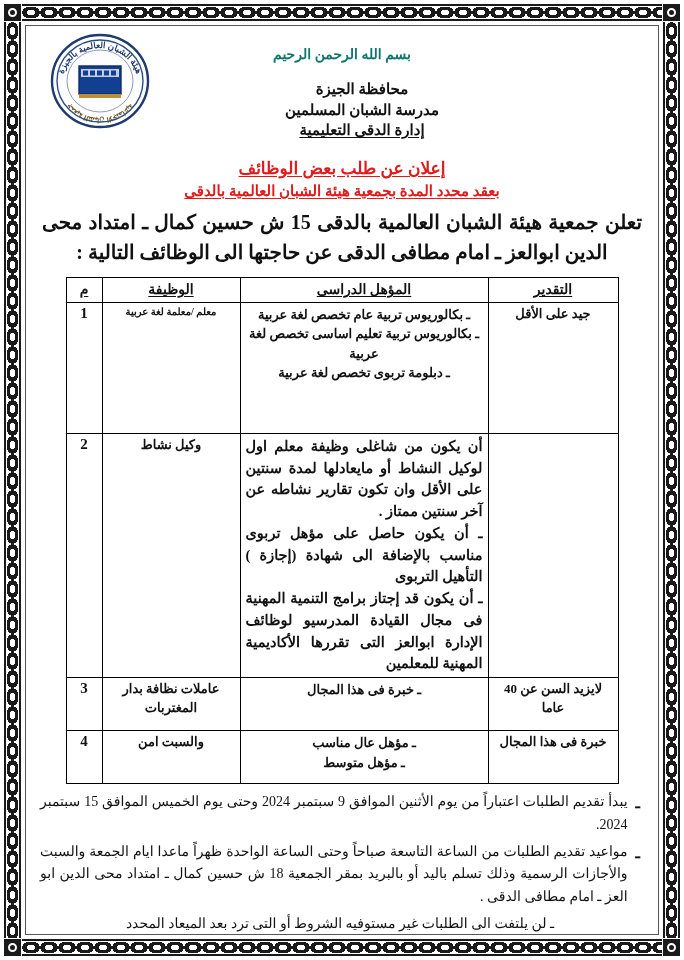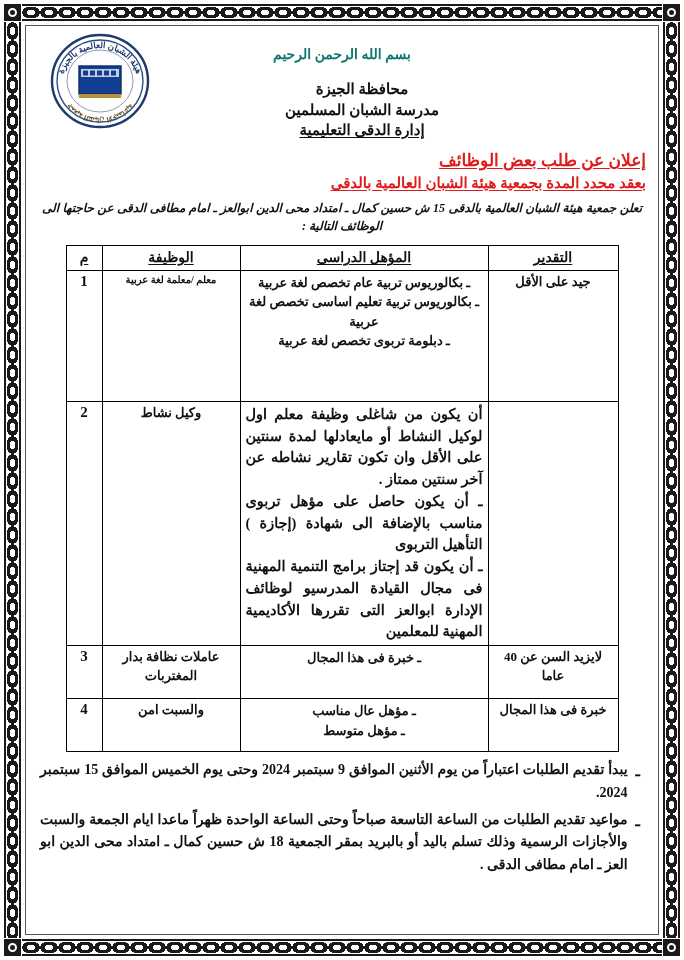--- a/index.html
+++ b/index.html
@@ -133,47 +133,46 @@
     color: #111;
     line-height: 1.38;
   }
   .org-line.underlined {
     text-decoration: underline;
     text-underline-offset: 2px;
   }
 
   
   .headline-wrap {
-    text-align: right;
-    margin-top: 9px;
+    text-align: center;
+    margin-top: 17px;
   }
   .headline {
     display: block;
     font-size: 17px;
     font-weight: bold;
     color: #e01b1b;
     text-decoration: underline;
     text-underline-offset: 2px;
     line-height: 1.34;
   }
   .headline.sub {
     font-size: 15px;
   }
 
   
   .intro {
     margin-top: 6px;
-    font-size: 12px;
+    font-size: 20px;
     font-weight: bold;
     color: #111;
     line-height: 1.5;
     text-align: justify;
     text-align-last: center;
     padding: 0 4px;
-    font-style: italic;
   }
 
   
   table.jobs {
     margin: 10px auto 0 auto;
     width: 552px;
     border-collapse: collapse;
     table-layout: fixed;
     direction: rtl;
   }
@@ -251,21 +250,21 @@
     flex: 0 0 auto;
     font-size: 15px;
     font-weight: bold;
     color: #111;
     line-height: 1.62;
     padding-left: 8px;
   }
   .note-text {
     flex: 1 1 auto;
     font-size: 14px;
-    font-weight: bold;
+    font-weight: normal;
     color: #111;
     line-height: 1.62;
     text-align: justify;
     text-align-last: right;
   }
   .note.indent .note-text { text-align-last: right; }
 </style>
 </head>
 <body>
 
@@ -388,16 +387,19 @@
 
     <div class="notes">
       <div class="note">
         <span class="note-dash">ـ</span>
         <span class="note-text">يبدأ تقديم الطلبات اعتباراً من يوم الأثنين الموافق 9 سبتمبر 2024 وحتى يوم الخميس الموافق 15 سبتمبر 2024.</span>
       </div>
       <div class="note">
         <span class="note-dash">ـ</span>
         <span class="note-text">مواعيد تقديم الطلبات من الساعة التاسعة صباحاً وحتى الساعة الواحدة ظهراً ماعدا ايام الجمعة والسبت والأجازات الرسمية وذلك تسلم باليد أو بالبريد بمقر الجمعية 18 ش حسين كمال ـ امتداد محى الدين ابو العز ـ امام مطافى الدقى .</span>
       </div>
+      <div class="note indent">
+        <span class="note-text" style="text-align-last:center;">ـ لن يلتفت الى الطلبات غير مستوفيه الشروط أو التى ترد بعد الميعاد المحدد</span>
+      </div>
     </div>
 
   </div>
 </div>
 
 </body></html>

